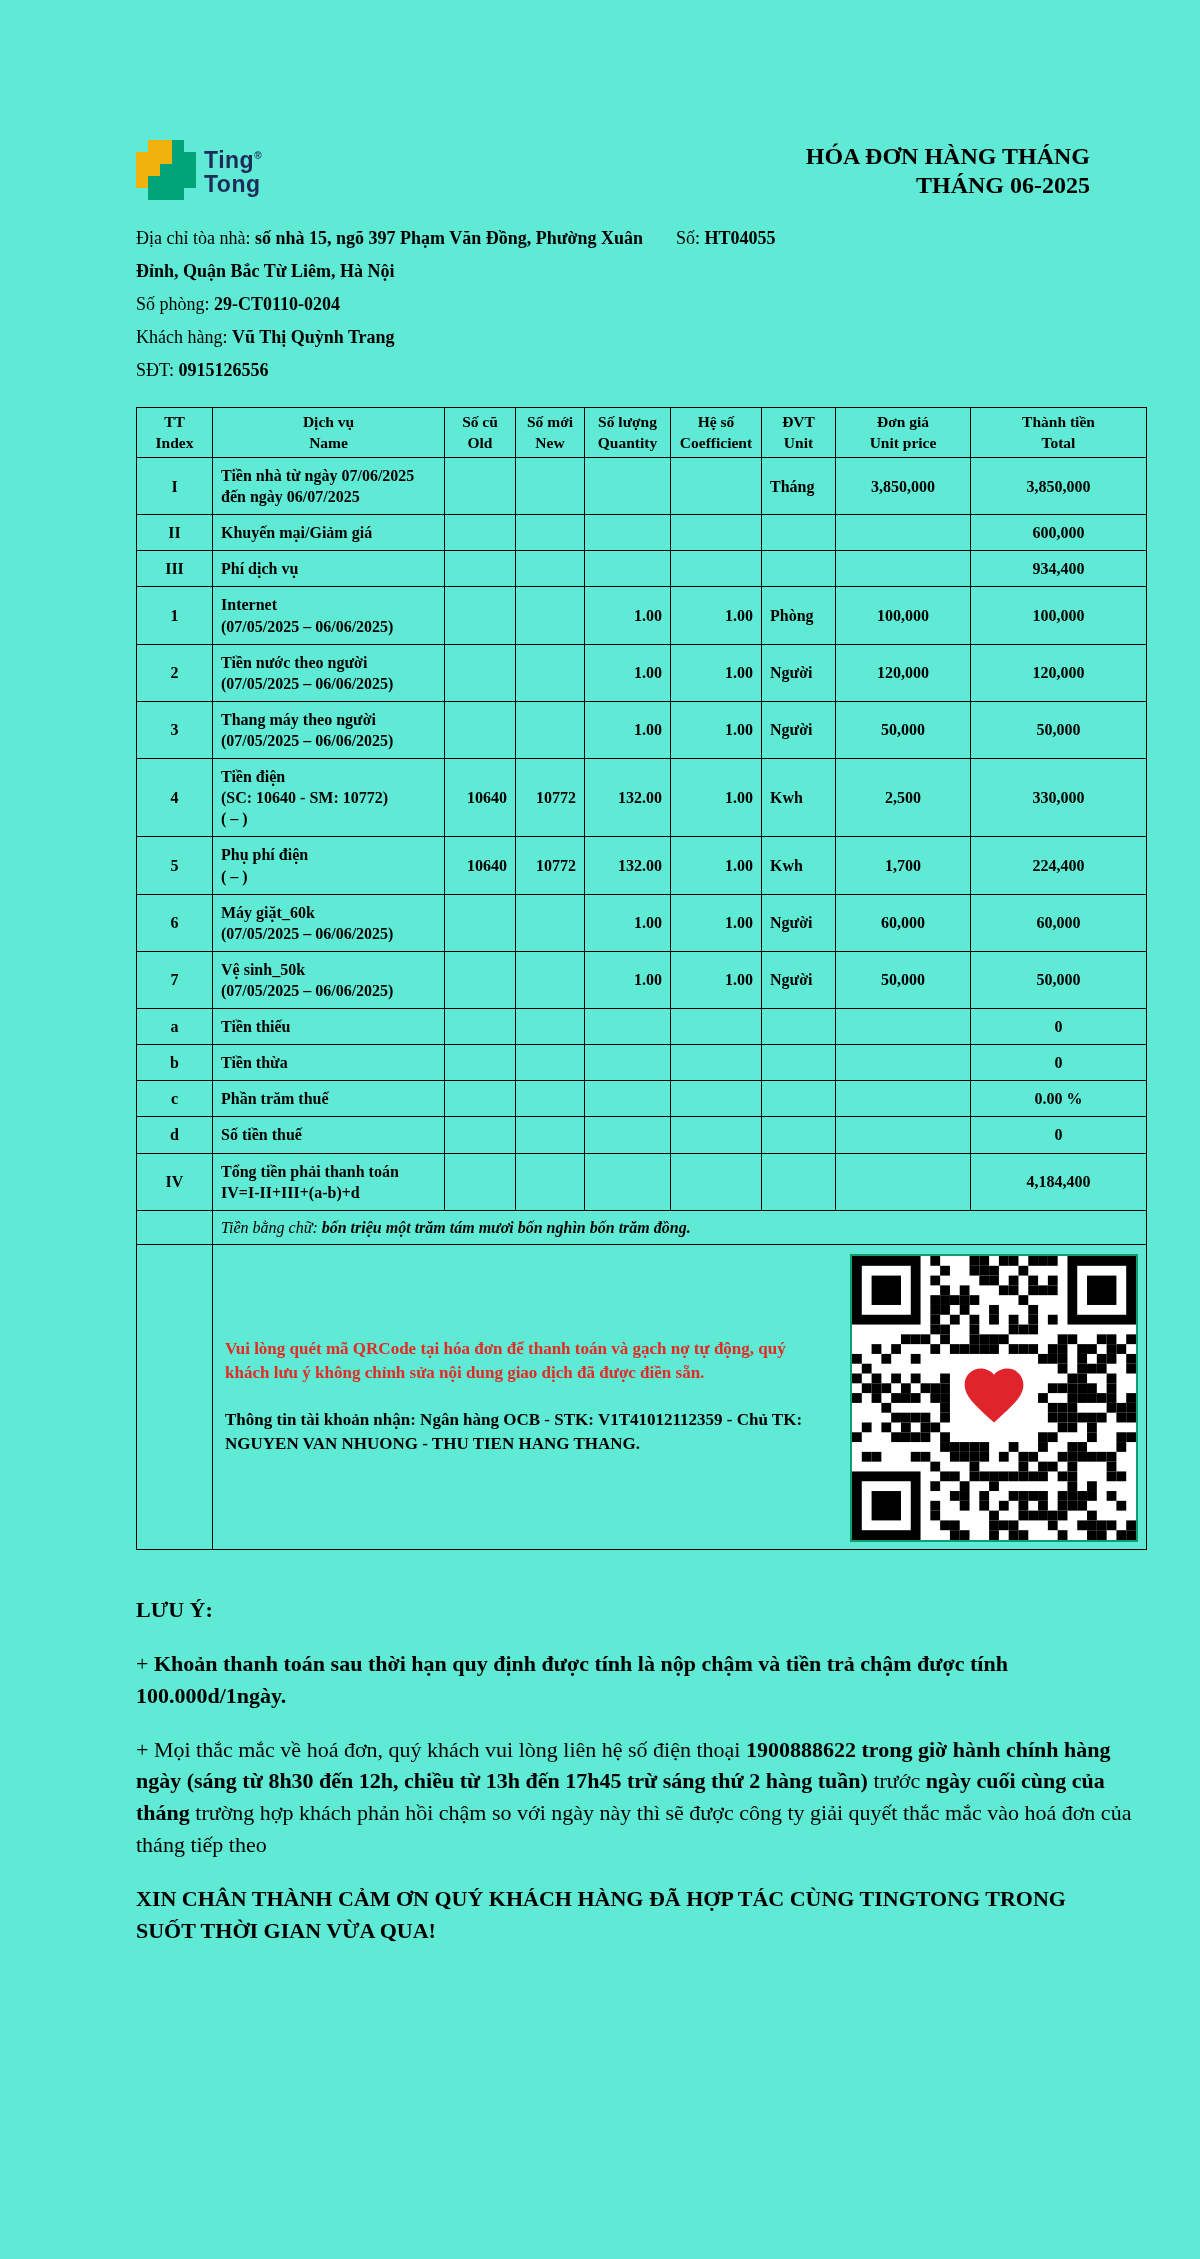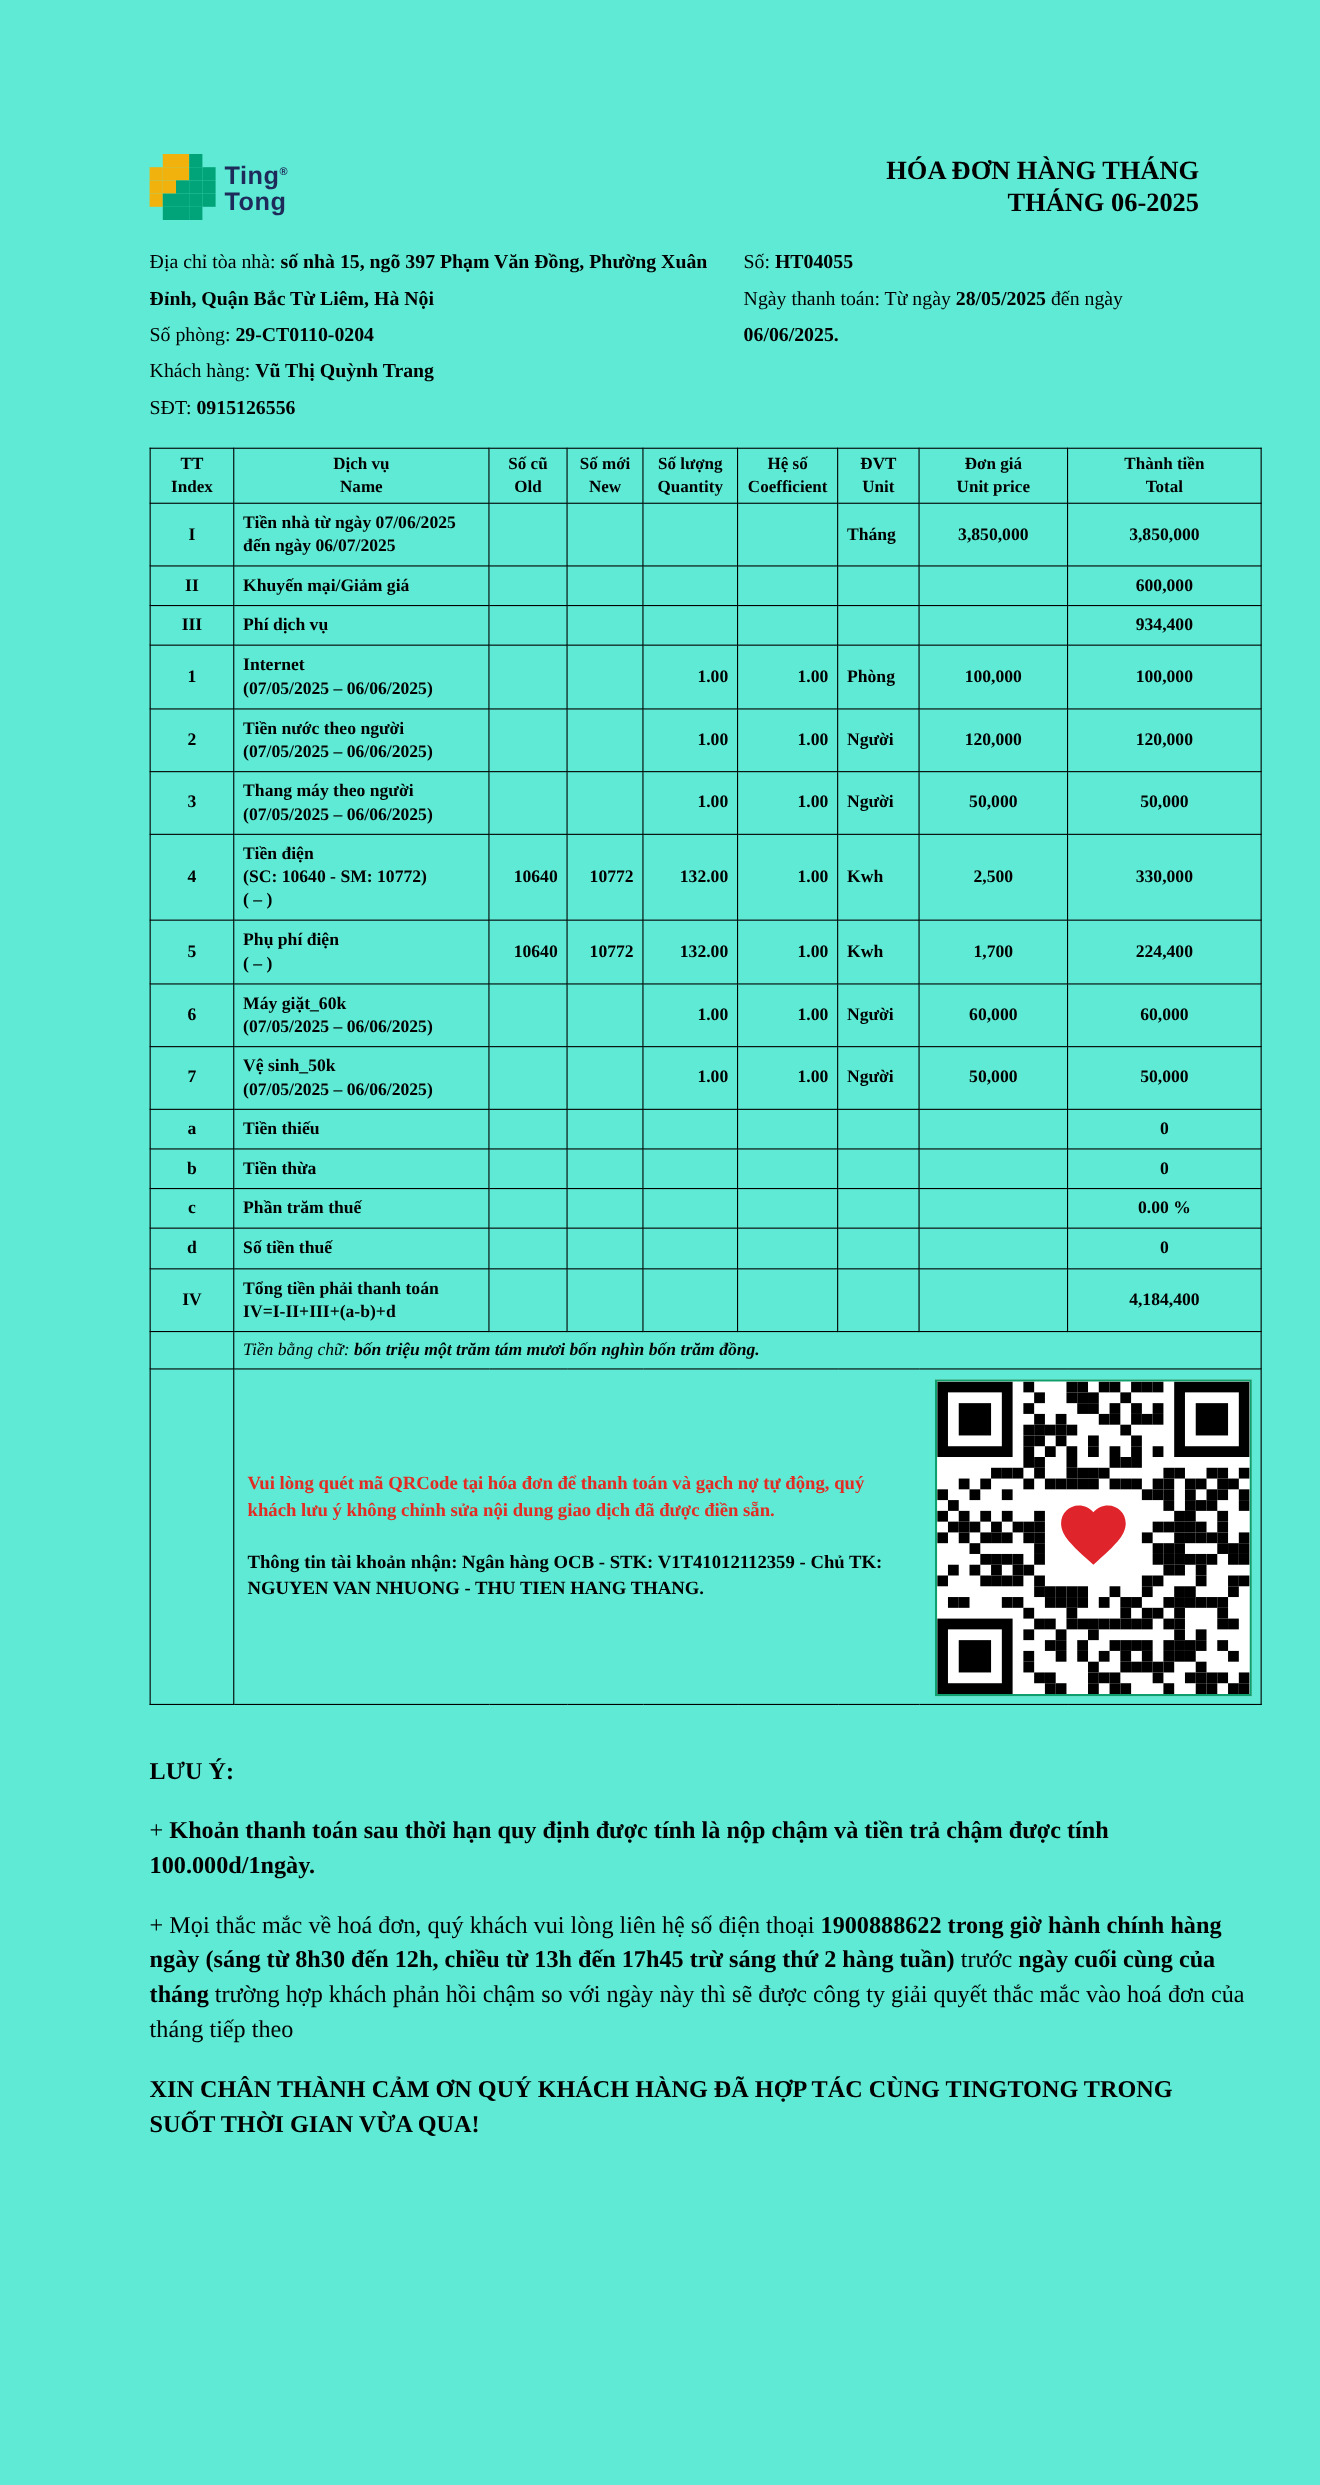--- a/index.html
+++ b/index.html
@@ -93,21 +93,20 @@
 
     <div class="info">
       <div class="left">
         <div><span>Địa chỉ tòa nhà: </span><span class="b">số nhà 15, ngõ 397 Phạm Văn Đồng, Phường Xuân Đỉnh, Quận Bắc Từ Liêm, Hà Nội</span></div>
         <div><span>Số phòng: </span><span class="b">29-CT0110-0204</span></div>
         <div><span>Khách hàng: </span><span class="b">Vũ Thị Quỳnh Trang</span></div>
         <div><span>SĐT: </span><span class="b">0915126556</span></div>
       </div>
       <div class="right">
         <div><span>Số: </span><span class="b">HT04055</span></div>
-        <div><span>Ngày thanh toán: Từ ngày </span><span class="b">28/05/2025</span><span> đến ngày </span><span class="b">06/06/2025.</span></div>
       </div>
     </div>
 
     <table class="inv">
       <colgroup>
         <col style="width:76px">
           <col style="width:232px">
           <col style="width:71px">
           <col style="width:69px">
           <col style="width:86px">

